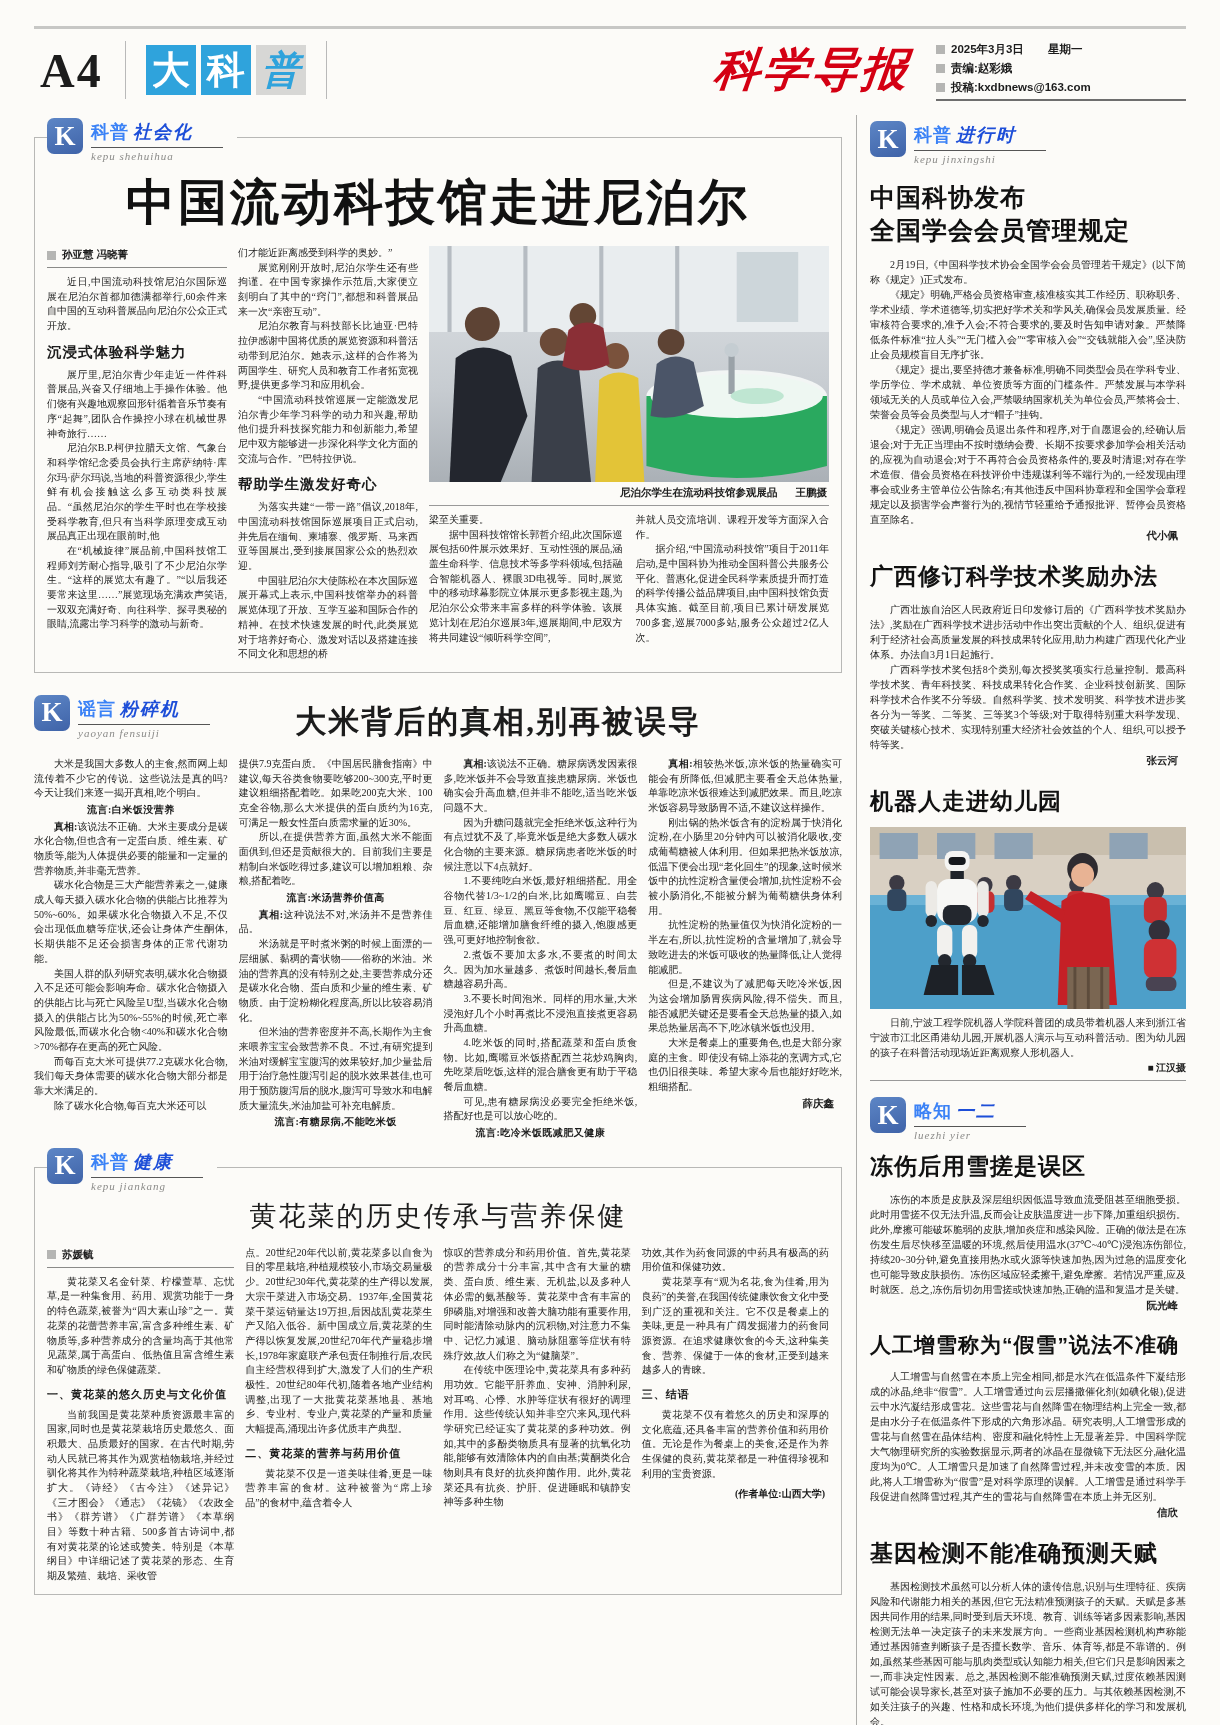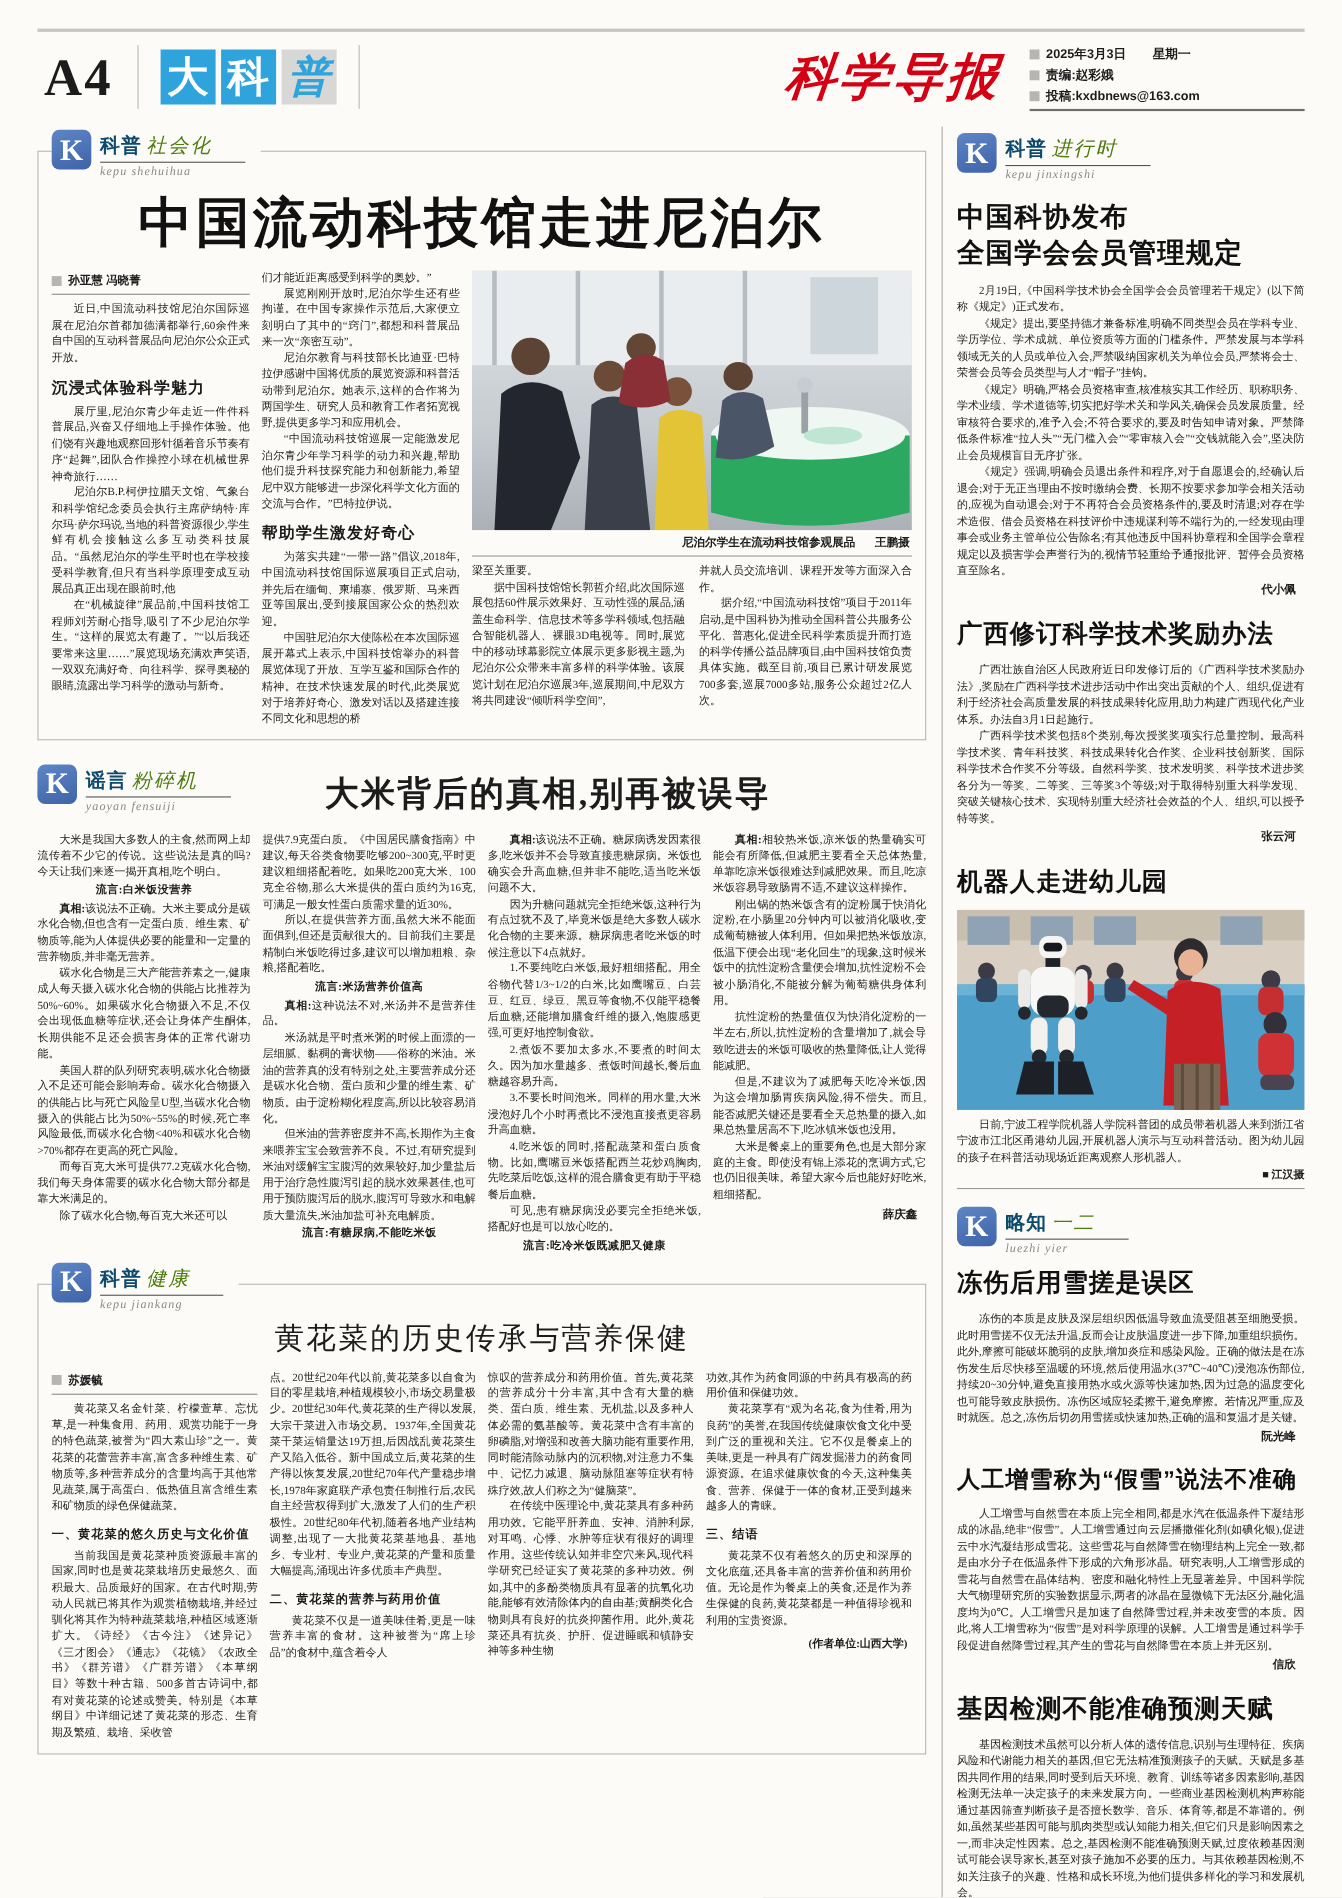--- a/index.html
+++ b/index.html
@@ -30,22 +30,22 @@
   
   .content { display:flex; margin-top:4px; }
   .left-pane { flex:0 0 808px; }
   .right-pane { flex:1; margin-left:14px; padding-left:13px; border-left:1px solid #adadab; }
   
   .badge { display:flex; align-items:flex-start; gap:8px; }
   .badge-k { width:36px; height:36px; border-radius:7px; background:linear-gradient(160deg,#5d86c6,#3f63a8);
     color:#fff; font-weight:bold; font-size:27px; display:flex; align-items:center; justify-content:center;
     font-family:"Liberation Serif",serif; }
   .badge-text { border-bottom:1px solid #555; padding:2px 30px 3px 0; font-size:18px; white-space:nowrap; }
-  .badge-black { font-weight:bold; color:#0c4a6e; font-family:"Liberation Sans",sans-serif; letter-spacing:1px; }
-  .badge-blue { color:#4d7c0f; font-weight:normal; font-style:italic; letter-spacing:2px; margin-left:4px;margin-top:12px; }
+  .badge-black { font-weight:bold; color:#3b82f6; font-family:"Liberation Sans",sans-serif; letter-spacing:1px; }
+  .badge-blue { color:#1d4ed8; font-weight:bold; font-style:italic; letter-spacing:2px; margin-left:4px;margin-top:12px; }
   .badge-pinyin { font-style:italic; color:#8a8a88; font-size:11px; padding-top:2px; letter-spacing:1px; }
   
   .frame { border:1.5px solid #b8b8b6; position:relative; padding:6px 12px 10px; background:#fcfbf8; }
   .frame .badge { position:absolute; top:-20px; left:12px; background:#fcfbf8; padding-right:14px; }
   
   .paras p { font-size:10px; line-height:1.47; text-indent:2em; text-align:justify; margin:0; }
   .paras.cont p:first-child { text-indent:0; }
   .paras p.rumor { text-indent:0; text-align:center; font-weight:bold; letter-spacing:0.5px; padding:2px 0; }
   .paras p b { font-weight:bold; }
   h4.subhead { font-family:"Liberation Sans",sans-serif; font-size:14.5px; font-weight:800;
@@ -338,22 +338,22 @@
         </div>
       </div>
 
       <div>
         <h3 class="r-title two-line">
           <span>中国科协发布</span><br>
           <span>全国学会会员管理规定</span>
         </h3>
         <div class="paras">
             <p>2月19日,《中国科学技术协会全国学会会员管理若干规定》(以下简称《规定》)正式发布。</p>
+            <p>《规定》明确,严格会员资格审查,核准核实其工作经历、职称职务、学术业绩、学术道德等,切实把好学术关和学风关,确保会员发展质量。经审核符合要求的,准予入会;不符合要求的,要及时告知申请对象。严禁降低条件标准“拉人头”“无门槛入会”“零审核入会”“交钱就能入会”,坚决防止会员规模盲目无序扩张。</p>
             <p>《规定》提出,要坚持德才兼备标准,明确不同类型会员在学科专业、学历学位、学术成就、单位资质等方面的门槛条件。严禁发展与本学科领域无关的人员或单位入会,严禁吸纳国家机关为单位会员,严禁将会士、荣誉会员等会员类型与人才“帽子”挂钩。</p>
-            <p>《规定》明确,严格会员资格审查,核准核实其工作经历、职称职务、学术业绩、学术道德等,切实把好学术关和学风关,确保会员发展质量。经审核符合要求的,准予入会;不符合要求的,要及时告知申请对象。严禁降低条件标准“拉人头”“无门槛入会”“零审核入会”“交钱就能入会”,坚决防止会员规模盲目无序扩张。</p>
             <p>《规定》强调,明确会员退出条件和程序,对于自愿退会的,经确认后退会;对于无正当理由不按时缴纳会费、长期不按要求参加学会相关活动的,应视为自动退会;对于不再符合会员资格条件的,要及时清退;对存在学术造假、借会员资格在科技评价中违规谋利等不端行为的,一经发现由理事会或业务主管单位公告除名;有其他违反中国科协章程和全国学会章程规定以及损害学会声誉行为的,视情节轻重给予通报批评、暂停会员资格直至除名。</p>
           </div>
         <div class="sig">代小佩</div>
       </div>
 
       <div>
         <h3 class="r-title one-line">广西修订科学技术奖励办法</h3>
         <div class="paras">
             <p>广西壮族自治区人民政府近日印发修订后的《广西科学技术奖励办法》,奖励在广西科学技术进步活动中作出突出贡献的个人、组织,促进有利于经济社会高质量发展的科技成果转化应用,助力构建广西现代化产业体系。办法自3月1日起施行。</p>
             <p>广西科学技术奖包括8个类别,每次授奖奖项实行总量控制。最高科学技术奖、青年科技奖、科技成果转化合作奖、企业科技创新奖、国际科学技术合作奖不分等级。自然科学奖、技术发明奖、科学技术进步奖各分为一等奖、二等奖、三等奖3个等级;对于取得特别重大科学发现、突破关键核心技术、实现特别重大经济社会效益的个人、组织,可以授予特等奖。</p>

